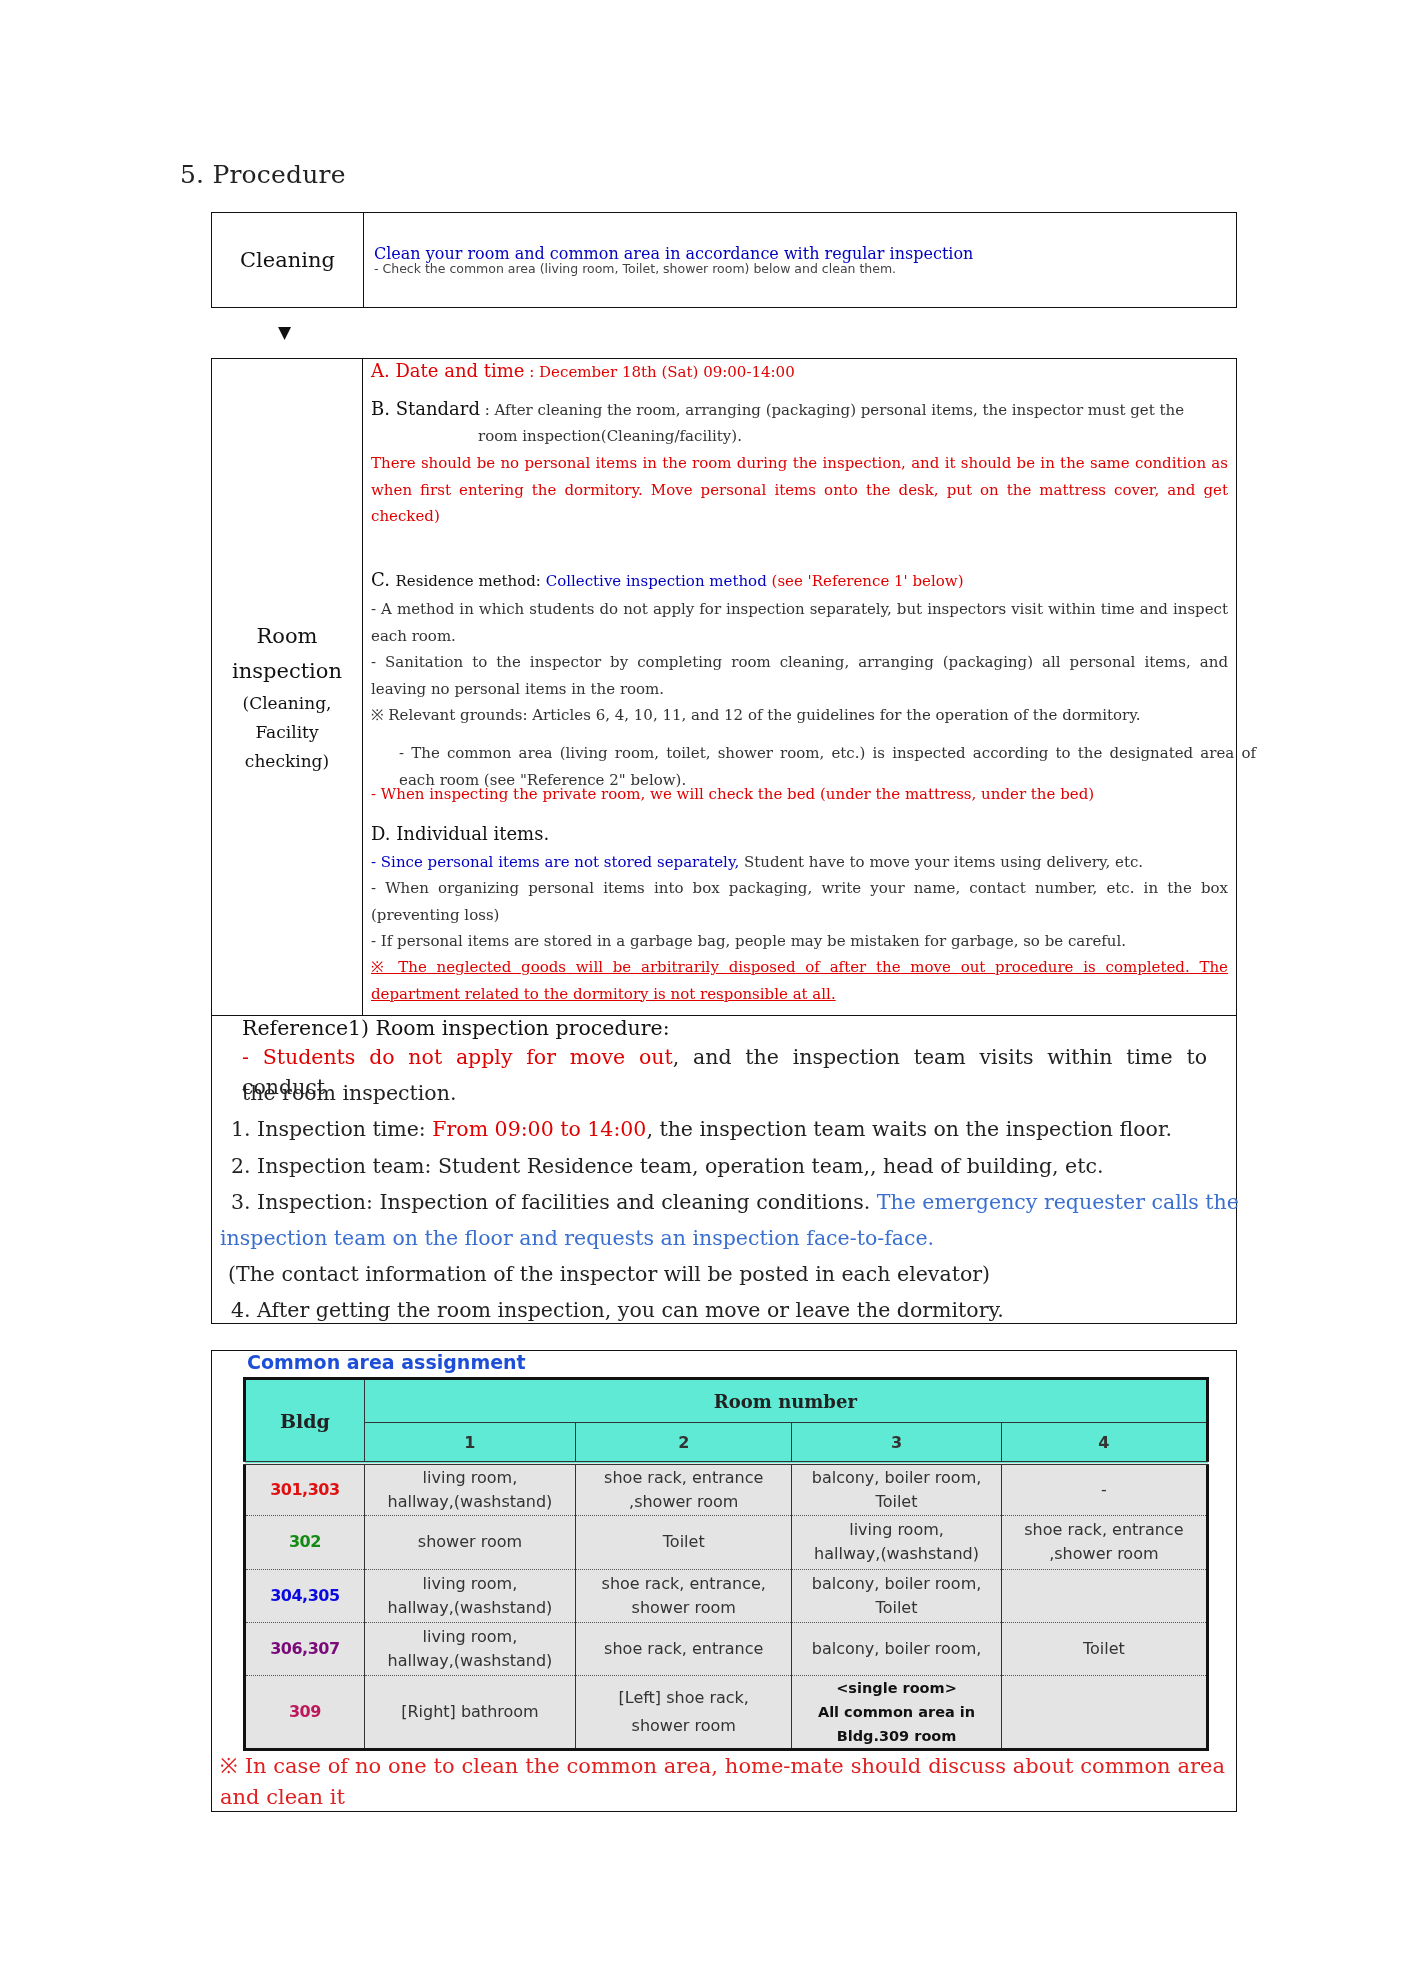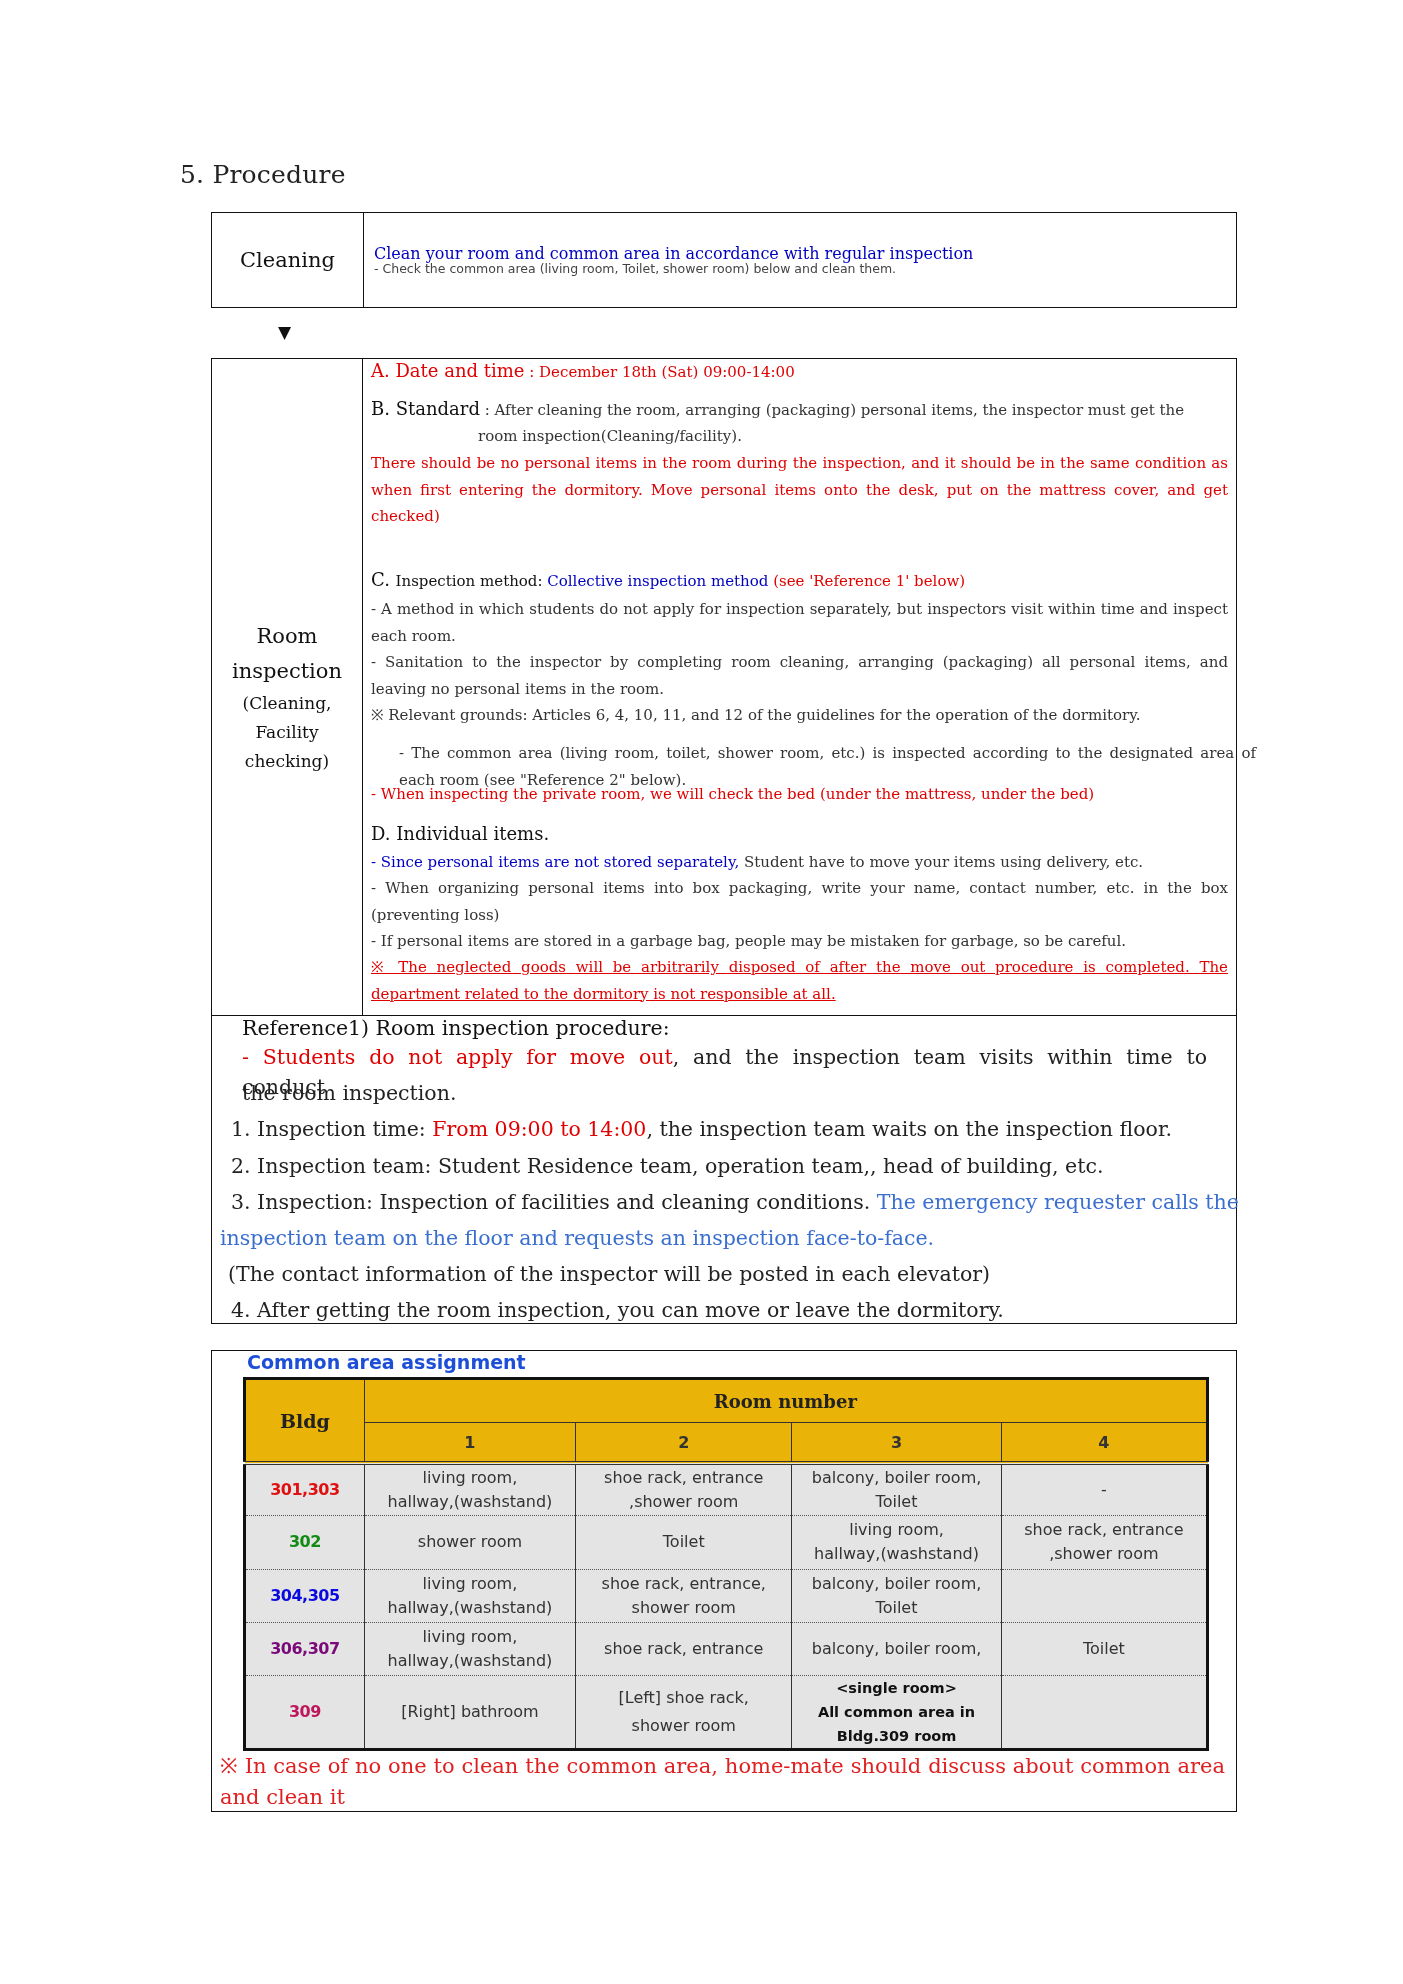--- a/index.html
+++ b/index.html
@@ -35,21 +35,21 @@
 
   
   .box3 { left: 211px; top: 1014px; width: 1026px; height: 310px; border: 1.5px solid #111; border-top: none; box-sizing: border-box; font-size: 20.5px; color: #222; }
   .box3 .r { position: absolute; white-space: nowrap; line-height: 30px; }
 
   
   .box4 { left: 211px; top: 1350px; width: 1026px; height: 462px; border: 1.5px solid #111; box-sizing: border-box; }
   .ca-title { position: absolute; left: 35px; top: 0px; font-family: "DejaVu Sans", sans-serif; font-weight: bold; font-size: 19px; color: #1d4ed8; }
   table.ca { position: absolute; left: 31px; top: 26px; width: 966px; border-collapse: collapse;
              font-family: "DejaVu Sans", sans-serif; font-size: 16px; color: #333; border: 3px solid #111; }
-  table.ca th { background: #eab308; font-weight: normal; border: 1px solid #333; }
+  table.ca th { background: #5eead4; font-weight: normal; border: 1px solid #333; }
   table.ca td { background: #e4e4e4; text-align: center; border-left: 1px solid #333; border-right: 1px solid #333;
                 border-top: 1px dotted #555; border-bottom: 1px dotted #555; line-height: 24px; padding: 0 4px; }
   table.ca th.bldg { font-family: "DejaVu Serif", serif; font-size: 19px; font-weight: bold; color: #222; }
   table.ca th.roomnum { font-family: "DejaVu Serif", serif; font-size: 18px; font-weight: bold; color: #222; height: 40px; }
   table.ca th.col { font-weight: bold; font-size: 16px; height: 36px; }
   table.ca tr.first td { border-top: 4px double #333; }
   td.b { font-weight: bold; font-size: 16px; letter-spacing: -0.5px; }
   td.boldtxt { font-weight: bold; font-size: 14.5px; color: #111; line-height: 22px; }
   .ca-note { position: absolute; left: 8px; top: 400px; width: 1005px; font-size: 21px; line-height: 31px; color: #e02020; text-align: justify; }
 </style>
@@ -82,21 +82,21 @@
       <span class="head">A. Date and time</span><span> : </span><span style="font-size:15px;">December 18th (Sat) 09:00-14:00</span>
     </div>
 
     <div class="p" style="top:37px;">
       <span class="head dark">B. Standard</span><span> : After cleaning the room, arranging (packaging) personal items, the inspector must get the</span>
     </div>
     <div class="p" style="top:64px; left:107px; width:750px;">room inspection(Cleaning/facility).</div>
     <div class="p red" style="top:91px;"> There should be no personal items in the room during the inspection, and it should be in the same condition as when first entering the dormitory. Move personal items onto the desk, put on the mattress cover, and get checked)</div>
 
     <div class="p" style="top:208px;">
-      <span class="head dark">C. </span><span class="dark">Inspection method: </span><span class="blue">Collective inspection method </span><span class="red">(see 'Reference 1' below)</span>
+      <span class="head dark">C. </span><span class="dark">Residence method: </span><span class="blue">Collective inspection method </span><span class="red">(see 'Reference 1' below)</span>
     </div>
     <div class="p" style="top:237px;"> - A method in which students do not apply for inspection separately, but inspectors visit within time and inspect each room.</div>
     <div class="p" style="top:290px;"> - Sanitation to the inspector by completing room cleaning, arranging (packaging) all personal items, and leaving no personal items in the room.</div>
     <div class="p" style="top:343px;">  ※ Relevant grounds: Articles 6, 4, 10, 11, and 12 of the guidelines for the operation of the dormitory.</div>
     <div class="p" style="top:381px;margin-left:28px;"> - The common area (living room, toilet, shower room, etc.) is inspected according to the designated area of each room (see "Reference 2" below).</div>
     <div class="p red" style="top:422px;"> - When inspecting the private room, we will check the bed (under the mattress, under the bed)</div>
 
     <div class="p" style="top:462px;">
       <span class="head dark">D. Individual items.</span>
     </div>

